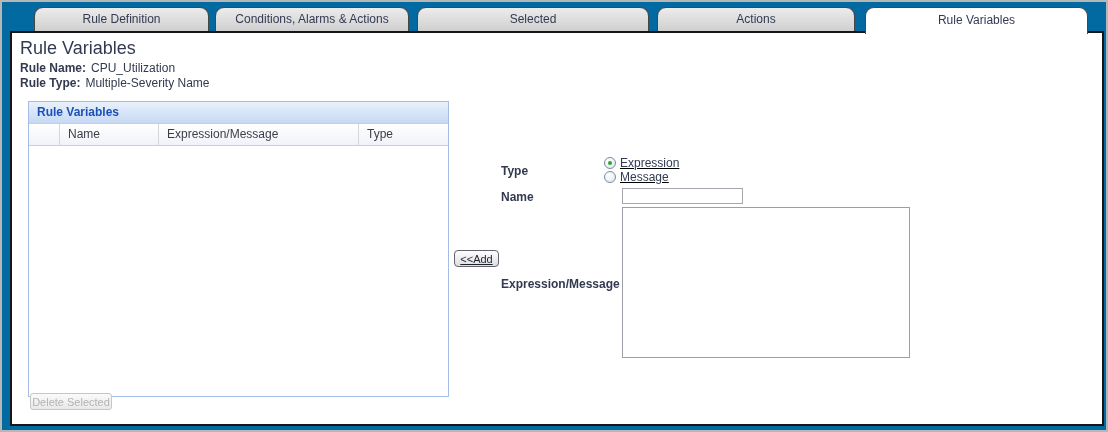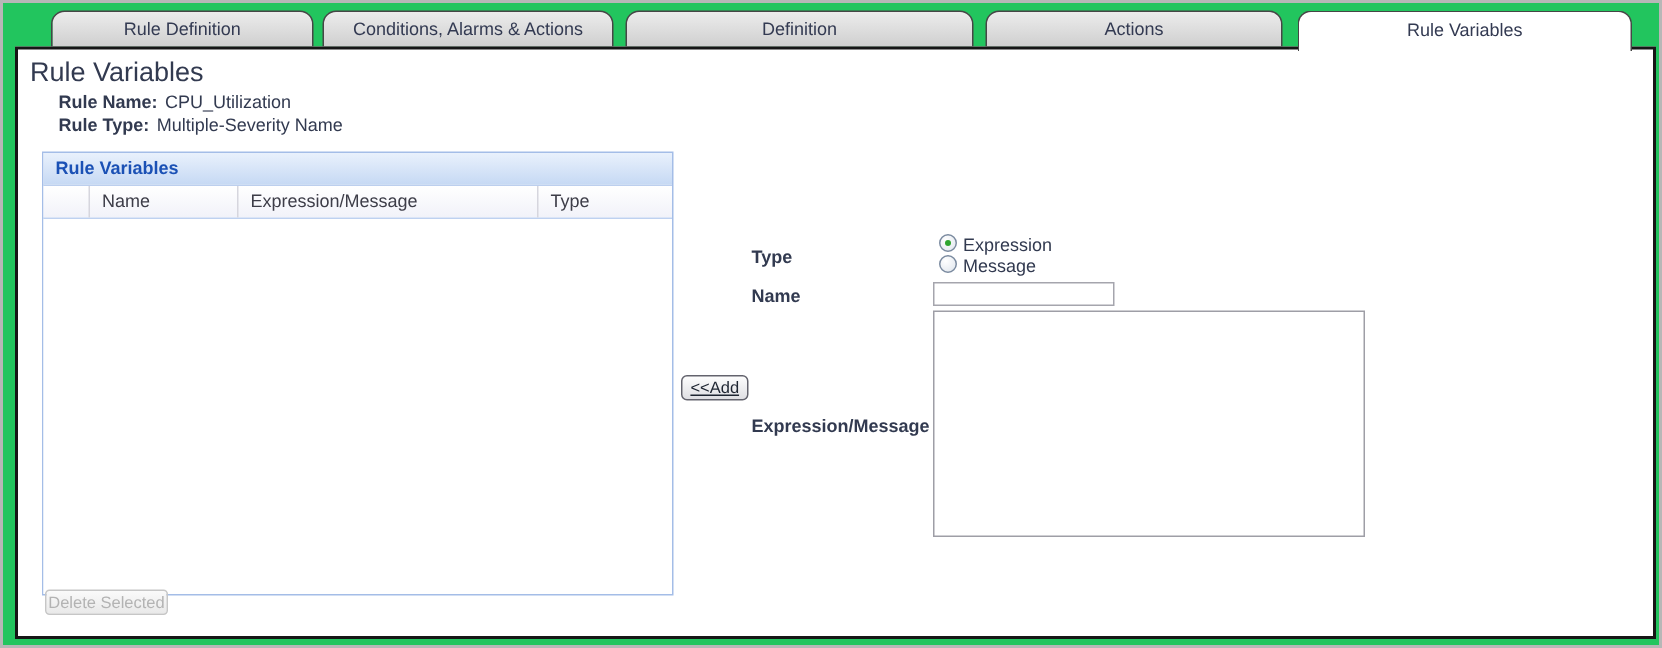--- a/index.html
+++ b/index.html
@@ -1,21 +1,21 @@
 <!DOCTYPE html>
 <html><head>
 <meta charset="utf-8">
 <style>
   * { box-sizing: border-box; margin: 0; padding: 0; }
   html, body { width: 1108px; height: 432px; background: #fff; }
   body { font-family: "Liberation Sans", sans-serif; position: relative; }
 
   .screen {
     position: absolute; left: 0; top: 0; width: 1108px; height: 432px;
-    border: 2px solid #b7b7b7; background: #22c55e; overflow: hidden; padding-left: 28px;
+    border: 2px solid #b7b7b7; background: #0369a1; overflow: hidden; padding-left: 28px;
   }
 
   
   .tab {
     position: absolute; top: 5px; height: 25px; z-index: 1;
     border: 1px solid #464646; border-radius: 9px 9px 0 0;
     background: linear-gradient(#ececec, #cfcfcf);
     text-align: center; line-height: 23px;
     font-size: 12px; color: #333a52; cursor: default;
   }
@@ -29,21 +29,21 @@
   .content {
     position: absolute; left: 8px; top: 29px; width: 1094px; height: 395px;
     border: 2px solid #161616; background: #fff; z-index: 2;
   }
 
   .page-title {
     position: absolute; left: 8px; top: 5px;
     font-size: 18px; color: #323a50;
   }
   .meta-line { position: absolute; left: 8px; font-size: 12px; color: #323a50; }
-  .meta-line b { margin-right: 5px; margin-left: 19px; }
+  .meta-line b { margin-right: 5px; }
   .meta-name { top: 28px; }
   .meta-type { top: 43px; }
 
   
   .var-panel {
     position: absolute; left: 16px; top: 68px; width: 421px; height: 296px;
     border: 1px solid #a4bde7; background: #fff;
   }
   .var-panel-header {
     height: 22px; line-height: 21px; padding-left: 8px;
@@ -69,21 +69,21 @@
     font-family: "Liberation Sans", sans-serif;
     font-size: 11px; color: #b3b3b3; text-align: center; line-height: 14px;
   }
 
   
   .f-label { position: absolute; font-size: 12px; font-weight: bold; color: #323a50; }
   .lbl-type { left: 489px; top: 131px; }
   .lbl-name { left: 489px; top: 157px; }
   .lbl-expr { left: 489px; top: 244px; }
 
-  .radio-row { position: absolute; left: 614px; height: 14px; display: flex; align-items: flex-start; }
+  .radio-row { position: absolute; left: 592px; height: 14px; display: flex; align-items: center; text-decoration: underline; }
   .radio-row.r0 { top: 123px; }
   .radio-row.r1 { top: 137px; }
   .radio-circle {
     width: 12px; height: 12px; border-radius: 50%;
     border: 1px solid #7b8ba0; background: radial-gradient(circle at 35% 30%, #ffffff, #dfe5ec);
     margin-right: 4px; position: relative; flex: 0 0 auto;
   }
   .radio-circle.selected::after {
     content: ""; position: absolute; left: 3px; top: 3px; width: 4px; height: 4px;
     border-radius: 50%; background: #2fa52f;
@@ -108,21 +108,21 @@
     font-size: 11px; color: #1d2430; text-align: center; line-height: 14px; cursor: pointer; text-decoration: underline;
   }
 </style>
 </head>
 <body>
 
 <div class="screen">
 
   <div class="tab" style="left:32px;  width:175px;">Rule Definition</div>
   <div class="tab" style="left:213px; width:194px;">Conditions, Alarms &amp; Actions</div>
-  <div class="tab" style="left:415px; width:232px;">Definition</div>
+  <div class="tab" style="left:415px; width:232px;">Selected</div>
   <div class="tab" style="left:655px; width:198px;">Actions</div>
   <div class="tab active" style="left:863px; width:223px;">Rule Variables</div>
 
   <div class="content">
 
     <div class="page-title">Rule Variables</div>
 
     <div class="meta-line meta-name">
       <b>Rule Name:</b><span>CPU_Utilization</span>
     </div>

